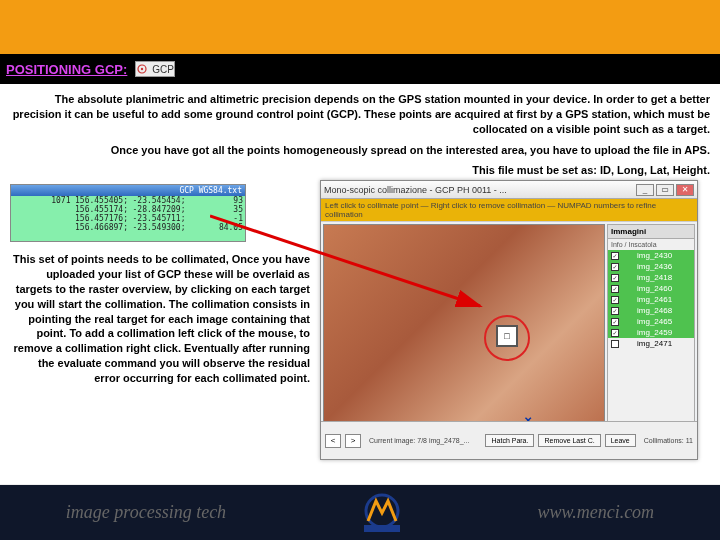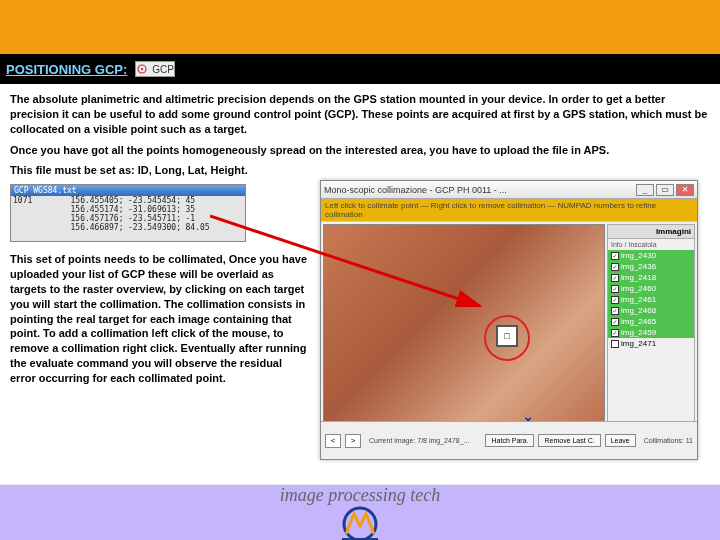--- a/index.html
+++ b/index.html
@@ -1,53 +1,53 @@
 <!DOCTYPE html>
 <html><head>
 <meta charset="utf-8">
 <style>
   * { box-sizing: border-box; margin: 0; padding: 0; }
   body { width: 720px; height: 540px; font-family: Arial, sans-serif; background: #fff; overflow: hidden; position: relative; }
   .top-bar { width: 100%; height: 54px; background: #f39c12; }
   .black-strip { width: 100%; height: 30px; background: #000; display: flex; align-items: center; padding-left: 6px; }
-  .title-text { color: #7dd3fc; font-size: 13px; font-weight: bold; text-decoration: underline; }
+  .title-text { color: #d946ef; font-size: 13px; font-weight: bold; text-decoration: underline; }
   .gcp-badge { display: inline-flex; align-items: center; margin-left: 8px; background: #eee; border: 1px solid #999; padding: 1px 0; font-size: 10px; color: #333; }
   .gcp-badge svg { margin-right: 4px; }
-  .content { padding: 8px 10px 0 10px; }
+  .content { padding: 8px 10px 0 10px; text-align: right; }
   .para { font-size: 11px; line-height: 1.35; color: #000; font-weight: bold; margin-bottom: 6px; }
   .left-col { width: 300px; float: left; }
-  .gps-table { width: 236px; height: 58px; border: 1px solid #888; background: #e5e5e5; font-family: monospace; font-size: 8px; margin-bottom: 10px; position: relative; }
+  .gps-table { width: 236px; height: 58px; border: 1px solid #888; background: #86efac; font-family: monospace; font-size: 8px; margin-bottom: 10px; position: relative; }
   .gps-header { background: linear-gradient(#6aa3e6,#2f6bbf); color:#fff; padding:1px 3px; font-size:8px; }
   .gps-row { display:flex; padding: 0 2px; color:#222; }
   .gps-row span { flex:1; white-space:nowrap; }
   .side-para { font-size: 11px; line-height: 1.35; font-weight: bold; color:#000; width: 300px; }
   .app-window { position:absolute; top: 180px; left: 320px; width: 378px; height: 280px; border:1px solid #888; background:#eef0f2; box-shadow: 0 0 4px rgba(0,0,0,.3); }
   .titlebar { height:18px; background: linear-gradient(#fcfcfc,#e4e4e4); display:flex; align-items:center; justify-content:space-between; padding:0 3px; border-bottom:1px solid #aaa; font-size:9px; color:#333; }
   .win-controls { display:flex; gap:2px; }
   .win-btn { width:18px; height:12px; border:1px solid #888; background:#eee; font-size:8px; text-align:center; line-height:10px; }
   .win-close { background:#e06666; color:#fff; }
   .infobar { font-size:8px; padding:2px 4px; color:#444; background:#eab308; border-bottom:1px solid #ccc; }
   .work-area { display:flex; height: 220px; }
   .viewport { flex:1; background: linear-gradient(135deg,#c77a52,#a85a3c 40%,#d9a483 70%,#b86a48); position:relative; border:1px solid #888; margin:2px; }
   .target-circle { position:absolute; top:90px; left:160px; width:46px; height:46px; border:2px solid #d22; border-radius:50%; }
   .target-inner { position:absolute; top:100px; left:172px; width:22px; height:22px; border:2px solid #555; background:#fff; font-size:9px; text-align:center; line-height:18px; }
   .x-mark { position:absolute; top:190px; left:200px; font-size:10px; color:#0033aa; font-weight:bold; }
   .side-panel { width:88px; background:#f0f0f0; border:1px solid #aaa; margin:2px 2px 2px 0; font-size:8px; }
-  .sp-head { background:#ddd; padding:2px 3px; border-bottom:1px solid #aaa; font-weight:bold;text-align:right; }
+  .sp-head { background:#ddd; padding:2px 3px; border-bottom:1px solid #aaa; font-weight:bold; }
   .sp-sub { padding:2px 3px; font-size:7px; color:#555; }
   .sp-list { }
-  .sp-item { display:flex; align-items:center; padding:1px 3px; gap:2px; }
+  .sp-item { display:flex; align-items:center; padding:1px 3px; gap:18px; }
   .sp-item.g { background:#4fc24f; color:#fff; }
   .sp-ck { width:8px; height:8px; border:1px solid #333; background:#fff; font-size:6px; line-height:6px; text-align:center; color:#333; }
   .bottom-bar { position:absolute; bottom:0; left:0; right:0; height:38px; background:#efefef; border-top:1px solid #aaa; display:flex; align-items:center; padding:0 4px; gap:4px; font-size:8px; }
   .nav-btn { width:16px; height:14px; border:1px solid #888; background:#fff; font-size:8px; text-align:center; line-height:12px; }
   .status { flex:1; font-size:7px; color:#444; padding-left:4px; }
   .opt-btn { padding:2px 5px; border:1px solid #888; background:#f7f7f7; font-size:7px; }
   .arrow { position:absolute; top: 206px; left: 210px; z-index:5; }
-  .footer { position:absolute; bottom:0; left:0; width:720px; height:56px; background:#c4b5fd; display:flex; align-items:center; justify-content:space-around; border-top:1px solid #eee;flex-direction:column; }
+  .footer { position:absolute; bottom:0; left:0; width:720px; height:56px; background:#0f172a; display:flex; align-items:center; justify-content:space-around; border-top:1px solid #eee; }
   .footer-text { font-style:italic; font-family: Georgia, serif; font-size:18px; color:#666; }
   .logo { display:flex; flex-direction:column; align-items:center; }
 </style>
 </head>
 <body>
 
 <div class="top-bar"></div>
 <div class="black-strip">
   <span class="title-text">POSITIONING GCP:</span>
   <span class="gcp-badge">
@@ -65,26 +65,26 @@
   <p class="para">This file must be set as: ID, Long, Lat, Height.</p>
 
   <div class="left-col">
     <div class="gps-table">
       <div class="gps-header">GCP WGS84.txt</div>
       <div id="gps-rows">
           <div class="gps-row">
             <span>1071</span>
             <span>156.455405;</span>
             <span>-23.545454;</span>
-            <span>45</span>
+            <span>93</span>
           </div>
           <div class="gps-row">
             <span></span>
             <span>156.455174;</span>
-            <span>-31.069613;</span>
+            <span>-28.847209;</span>
             <span>35</span>
           </div>
           <div class="gps-row">
             <span></span>
             <span>156.457176;</span>
             <span>-23.545711;</span>
             <span>-1</span>
           </div>
           <div class="gps-row">
             <span></span>

